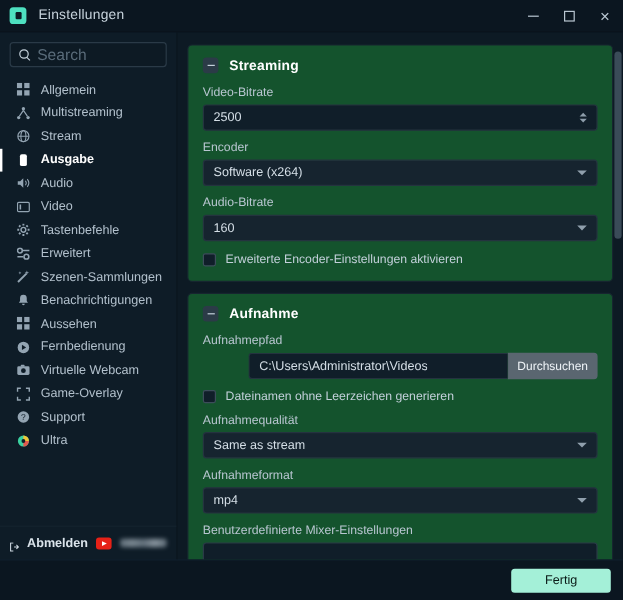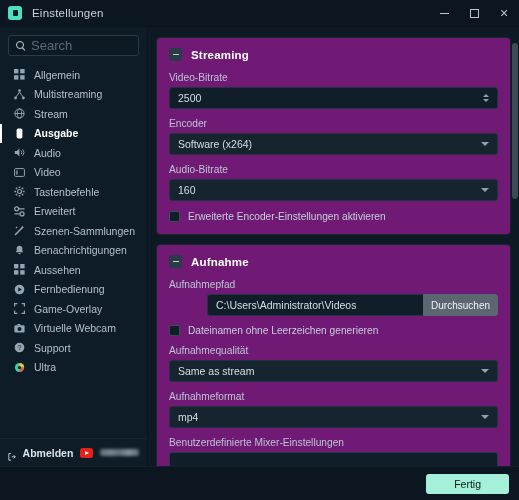--- a/index.html
+++ b/index.html
@@ -133,21 +133,21 @@
 
   
   .main {
     flex: 1 1 auto; min-width: 0;
     background: #0d1a24;
     padding: 10px 8px 6px 8px;
     overflow: hidden;
     position: relative;
   }
   .card {
-    background: #701a75;
+    background: #14532d;
     border: 1px solid #16252f;
     border-radius: 4px;
     padding: 10px 12px 12px 12px;
     margin-bottom: 9px;
   }
   .card-head {
     display: flex; align-items: center; gap: 9px;
     margin-bottom: 11px;
   }
   .collapse-btn {
@@ -407,34 +407,34 @@
               <svg viewBox="0 0 11 11">
                 <circle cx="5.5" cy="5.5" r="4.8" fill="currentColor"></circle>
                 <path d="M4.3 3.3l3.5 2.2-3.5 2.2z" fill="#0e1c27"></path>
               </svg>
             </span>
           <span class="label">Fernbedienung</span>
         </div>
         <div class="nav-item">
           <span class="ico">
               <svg viewBox="0 0 11 11">
-                <path d="M0.4 3.4V0.4h3M7.6 0.4h3v3M10.6 7.6v3h-3M3.4 10.6h-3v-3" stroke="currentColor" stroke-width="1.6" fill="none"></path>
-              </svg>
-            </span>
-          <span class="label">Game-Overlay</span>
-        </div>
-        <div class="nav-item">
-          <span class="ico">
-              <svg viewBox="0 0 11 11">
                 <rect x="0.4" y="2.3" width="10.2" height="7.2" rx="1.2" fill="currentColor"></rect>
                 <circle cx="5.5" cy="5.9" r="2" fill="#0e1c27"></circle>
                 <rect x="3.3" y="1" width="3.2" height="1.6" rx=".6" fill="currentColor"></rect>
               </svg>
             </span>
           <span class="label">Virtuelle Webcam</span>
+        </div>
+        <div class="nav-item">
+          <span class="ico">
+              <svg viewBox="0 0 11 11">
+                <path d="M0.4 3.4V0.4h3M7.6 0.4h3v3M10.6 7.6v3h-3M3.4 10.6h-3v-3" stroke="currentColor" stroke-width="1.6" fill="none"></path>
+              </svg>
+            </span>
+          <span class="label">Game-Overlay</span>
         </div>
         <div class="nav-item">
           <span class="ico">
               <svg viewBox="0 0 11 11">
                 <circle cx="5.5" cy="5.5" r="4.8" fill="currentColor"></circle>
                 <text x="5.5" y="8.2" font-size="7" text-anchor="middle" fill="#0e1c27" font-family="Liberation Sans">?</text>
               </svg>
             </span>
           <span class="label">Support</span>
         </div>

